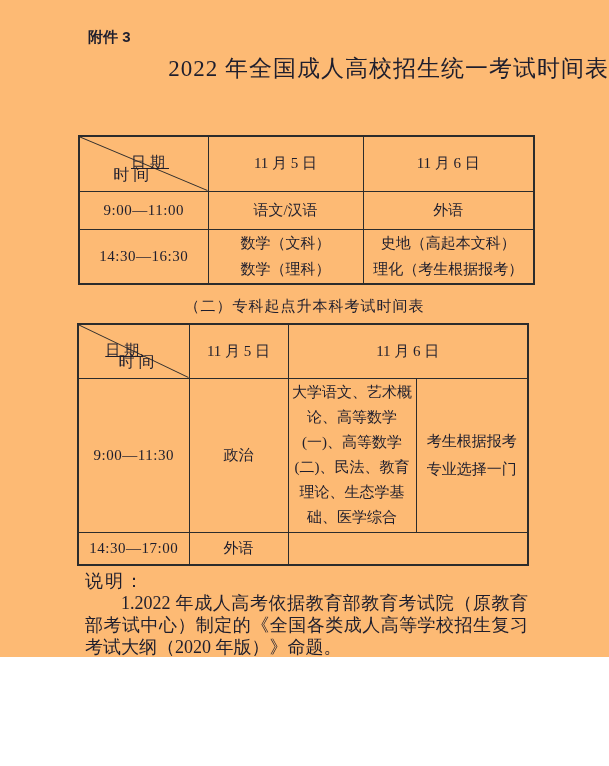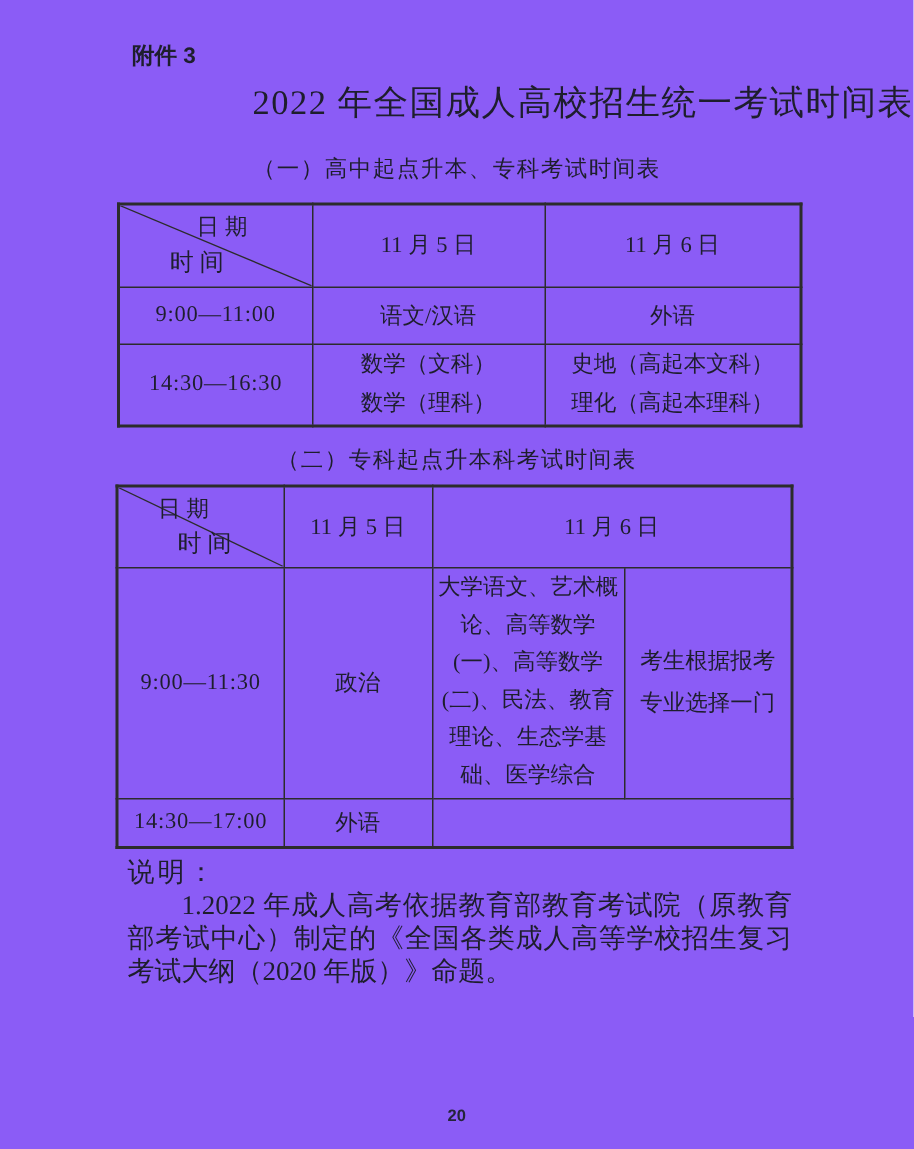--- a/index.html
+++ b/index.html
@@ -1,17 +1,17 @@
 <!DOCTYPE html>
 <html><head>
 <meta charset="utf-8">
 <style>
   html,body { margin:0; padding:0; background:#ffffff; }
   .page {
-    position:relative; width:609px; height:766px; background:#8b5cf6;
+    position:relative; width:609px; height:657px; background:#fdba74;
     font-family:"Liberation Serif", serif; color:#1e1e2d; overflow:hidden;
   }
   .attachment {
     position:absolute; left:88px; top:28px;
     font-family:"Liberation Sans", sans-serif; font-weight:bold; font-size:15px;
   }
   .title {
     position:absolute; left:0; top:53px; width:100%; text-align:right;
     font-size:23px; font-weight:normal; margin:0; letter-spacing:1px;
   }
@@ -29,21 +29,21 @@
   table.grid td {
     border:1px solid #2c2c2c; text-align:center; vertical-align:middle;
     font-size:15px; padding:0; overflow:hidden;
   }
   .t1 { left:78px; top:135px; }
   .t2 { left:77px; top:323px; }
 
   .corner { position:relative; }
   .diag { position:absolute; left:0; top:0; width:100%; height:100%; display:block; }
   .diag line { stroke:#2c2c2c; stroke-width:1.3; }
-  .corner-date { position:absolute; top:5px; letter-spacing:4px; font-size:15px; }
+  .corner-date { position:absolute; top:16px; letter-spacing:4px; font-size:15px;text-decoration:underline; }
   .corner-time { position:absolute; bottom:5px; letter-spacing:4px; font-size:16px; }
   .t1 .corner-date { left:40%; }
   .t1 .corner-time { left:26%; }
   .t2 .corner-date { left:24%; }
   .t2 .corner-time { left:36%; }
 
   .multi   { white-space:pre-line; line-height:26px; }
   .subjects{ white-space:pre-line; line-height:25px; text-align:left; padding-left:9px; }
   .sel-note{ white-space:pre-line; line-height:28px; }
   .time-cell { letter-spacing:0.5px; }
@@ -59,21 +59,20 @@
 </style>
 </head>
 <body>
 
 <div class="page">
 
   <div class="attachment">附件 3</div>
 
   <h1 class="title">2022 年全国成人高校招生统一考试时间表</h1>
 
-  <div class="sec-heading s1">（一）高中起点升本、专科考试时间表</div>
 
   <table class="grid t1">
     <colgroup>
         <col style="width:129px">
         <col style="width:155px">
         <col style="width:171px">
       </colgroup>
     <tbody>
         <tr style="height:55px">
       <td class="corner">
@@ -89,21 +88,21 @@
     <tr style="height:38px">
       <td class="time-cell">9:00—11:00</td>
       <td>语文/汉语</td>
       <td>外语</td>
     </tr>
     <tr style="height:55px">
       <td class="time-cell">14:30—16:30</td>
       <td class="multi">数学（文科）
 数学（理科）</td>
       <td class="multi">史地（高起本文科）
-理化（高起本理科）</td>
+理化（考生根据报考）</td>
     </tr>
   </tbody>
     </table>
 
   <div class="sec-heading s2">（二）专科起点升本科考试时间表</div>
 
   <table class="grid t2">
     <colgroup>
         <col style="width:111px">
         <col style="width:99px">

